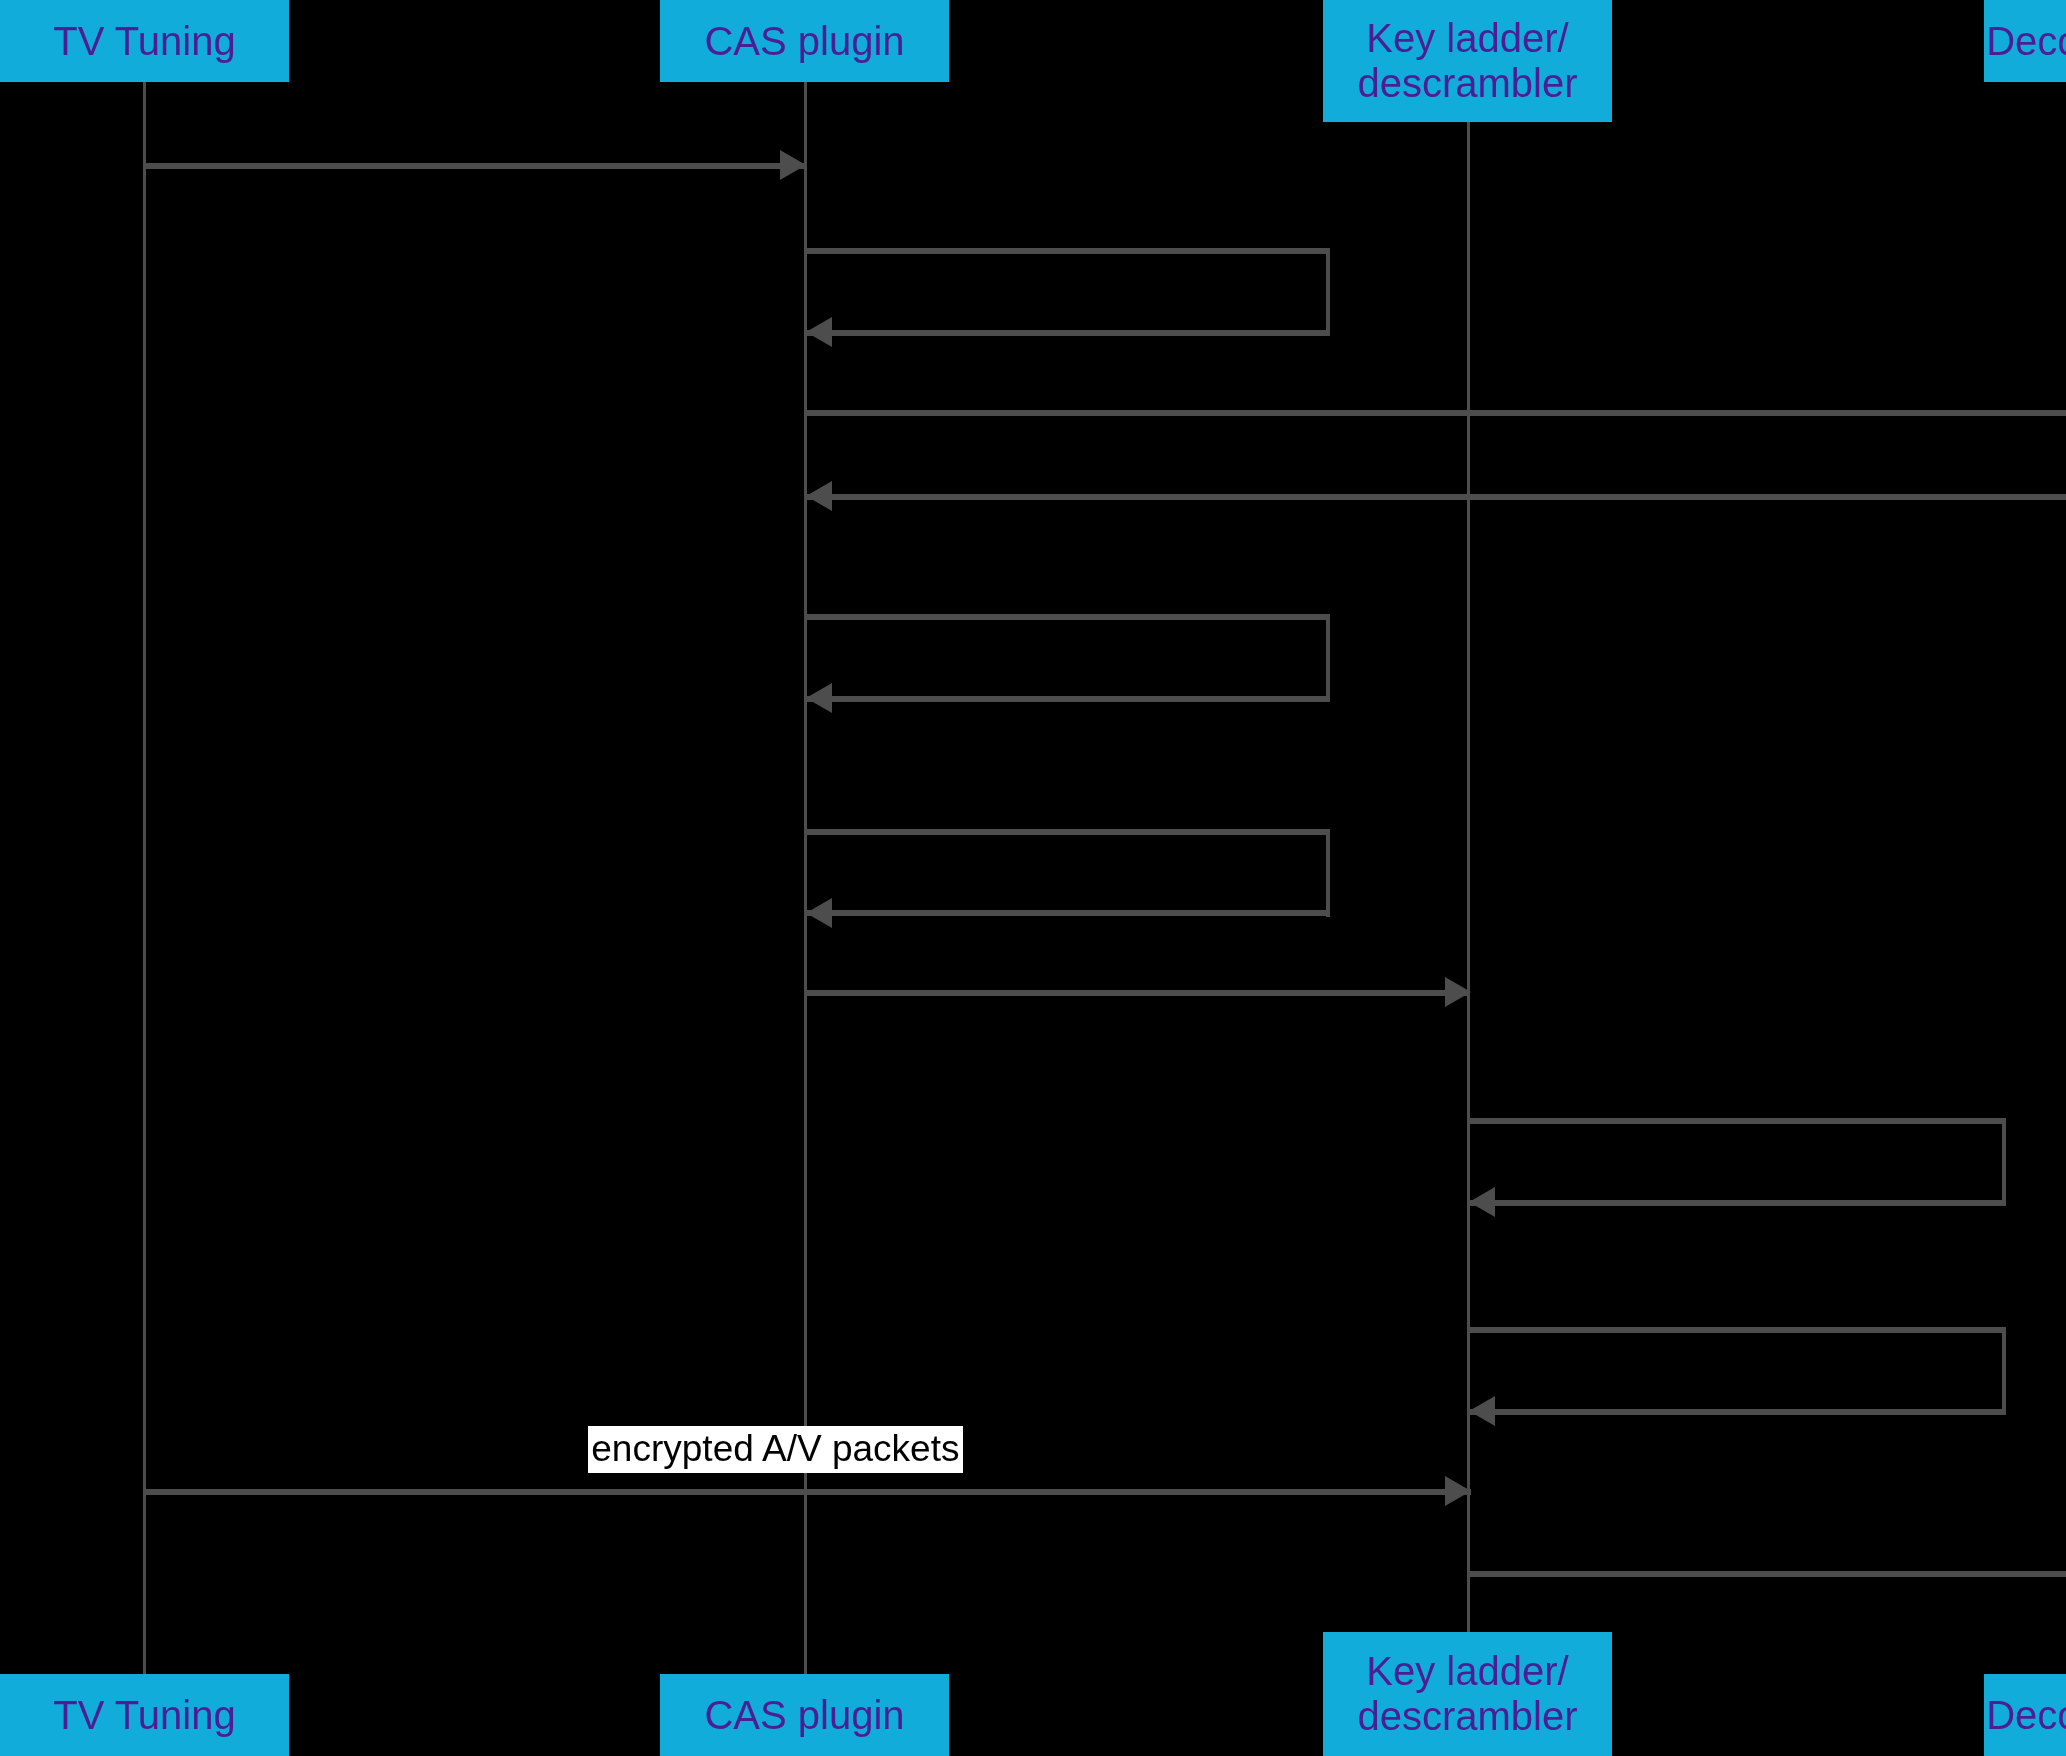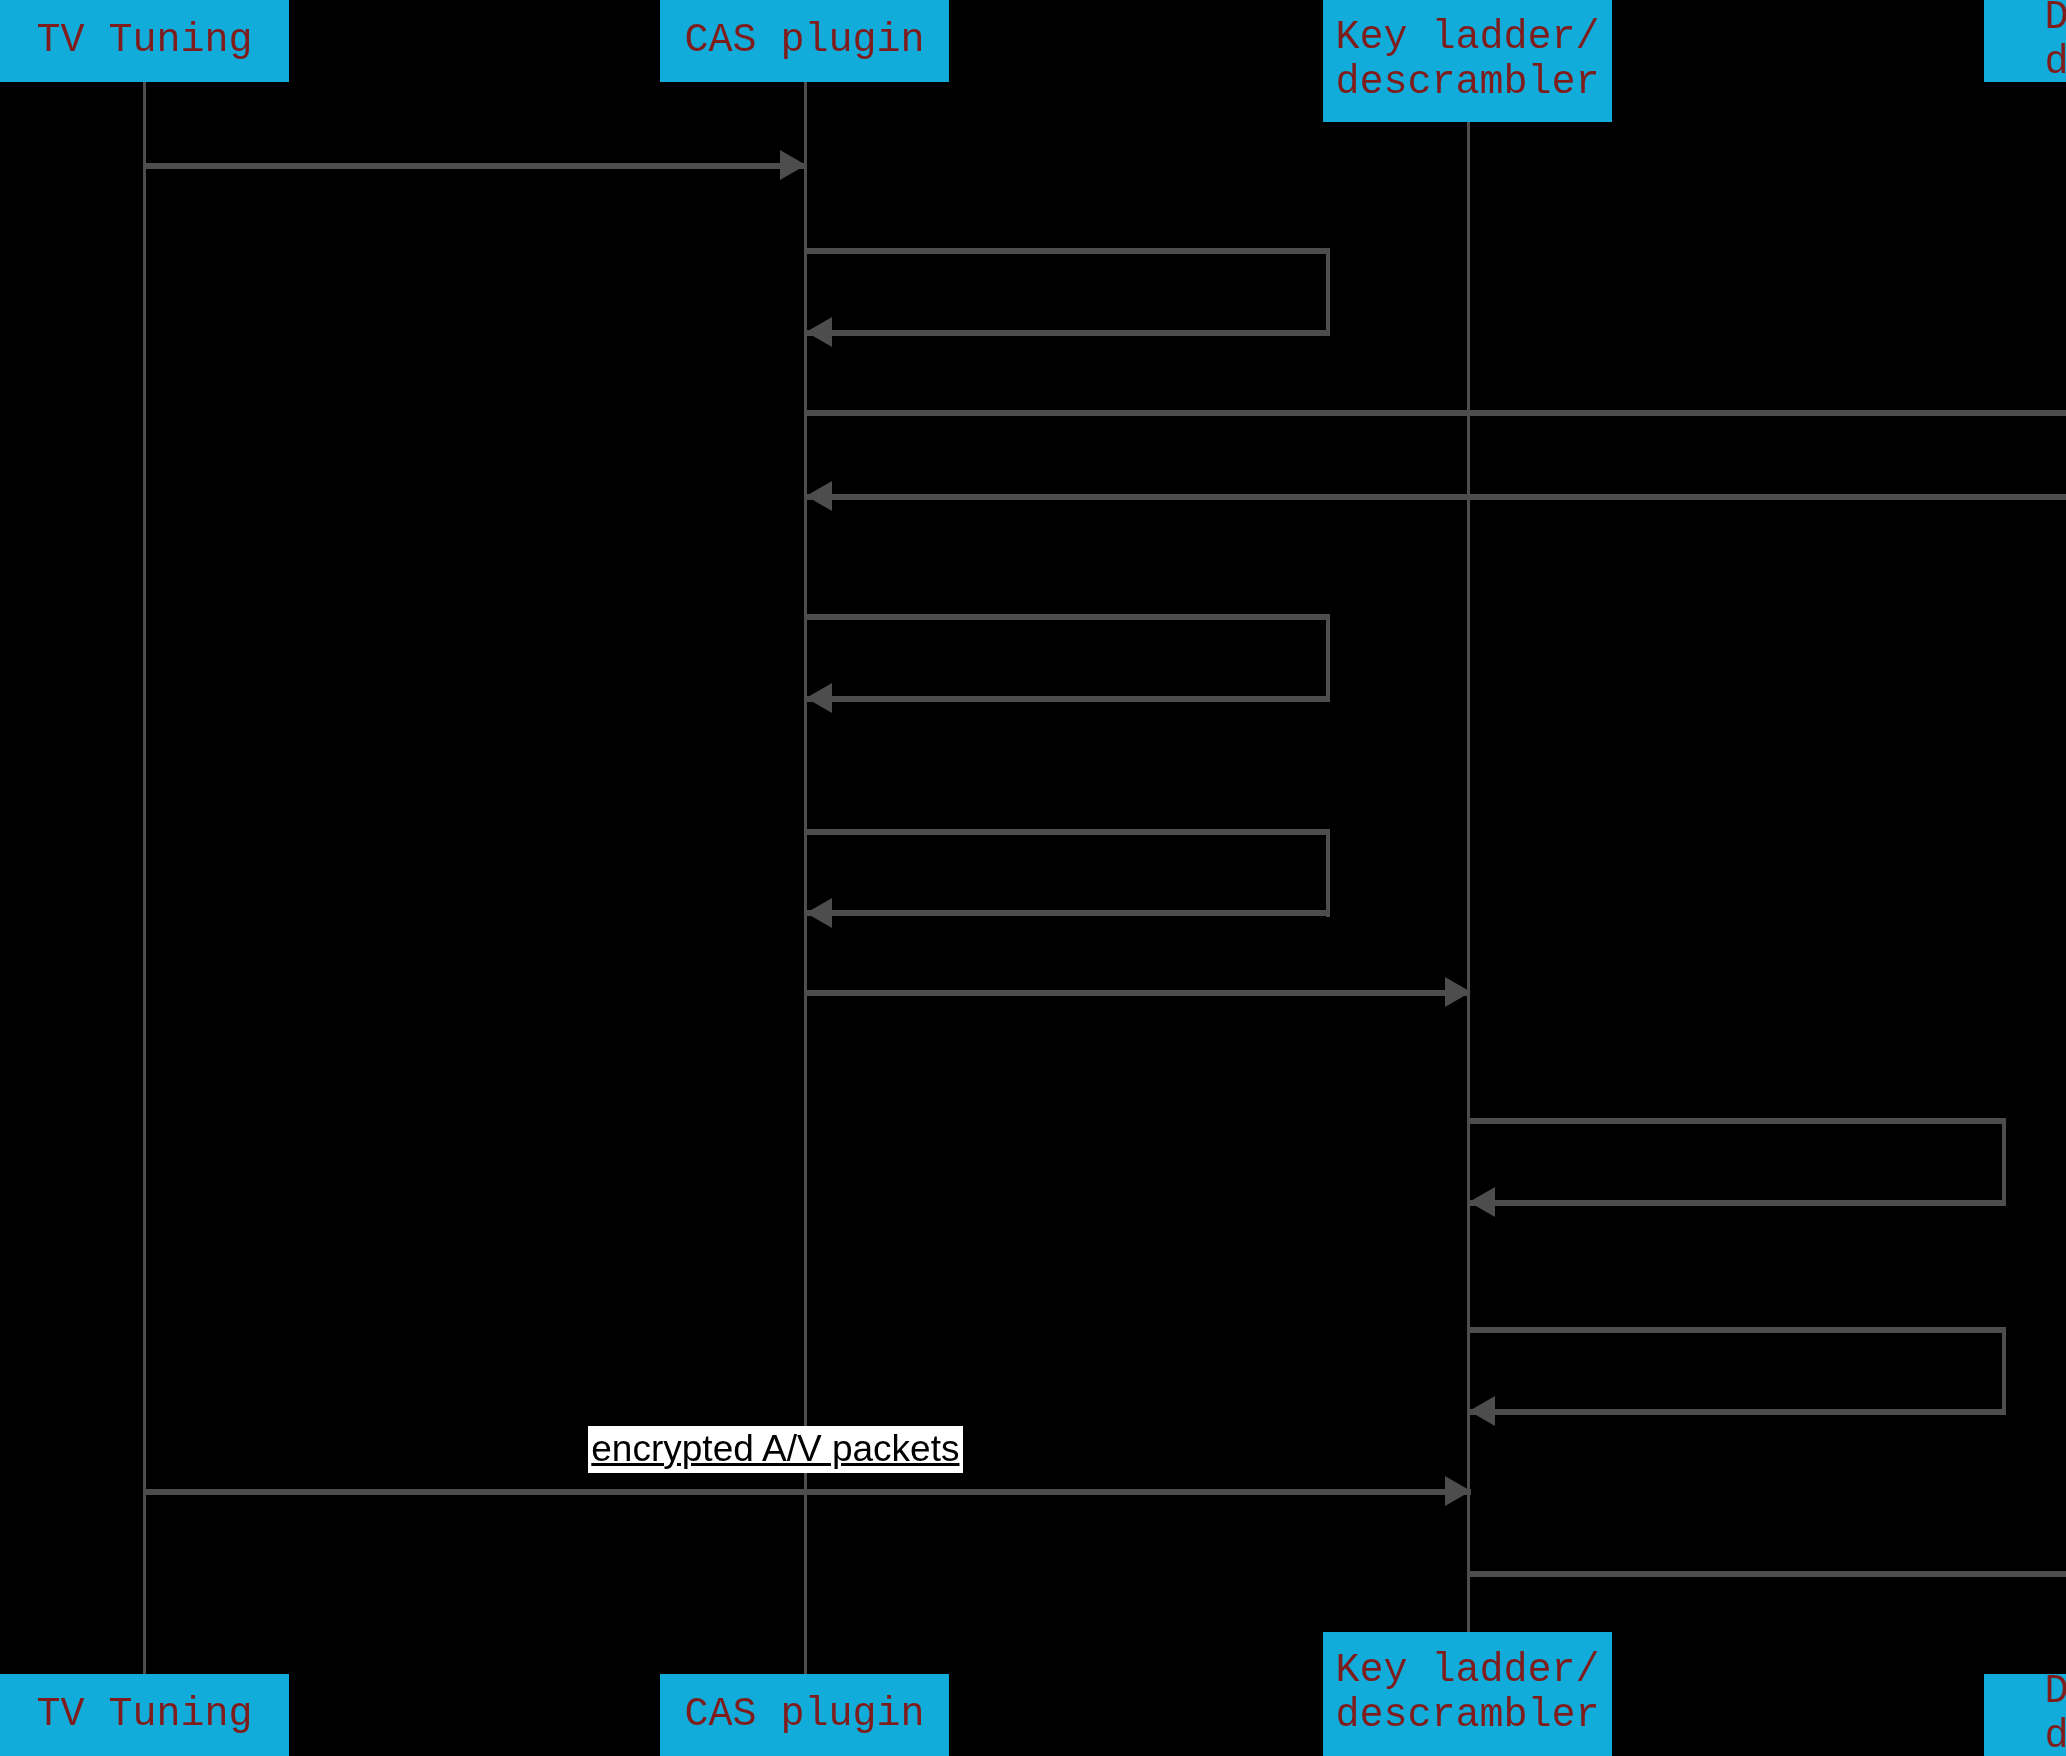--- a/index.html
+++ b/index.html
@@ -12,28 +12,28 @@
     font-family:"Liberation Sans", sans-serif;
   }
   .lifeline{
     position:absolute;
     width:2.9px;
     background:#4d4d4d;
   }
   .actor-box{
     position:absolute;
     background:#12ACDA;
-    color:#7f1d1d;
+    color:#4c1d95;
     display:flex;
     align-items:center;
     justify-content:center;
     text-align:center;
     font-size:40px;
     line-height:1.12;
-    font-family:Liberation Mono, monospace;
+    font-family:Liberation Sans, sans-serif;
     box-sizing:border-box;
     padding:0 2px;
     white-space:pre-line;
   }
   .msg-line{
     position:absolute;
     height:5.8px;
     background:#4d4d4d;
   }
   .msg-vert{
@@ -116,20 +116,20 @@
   <div class="msg-line" style="left:1469px; top:1118px; width:537px;"></div>
   <div class="msg-vert" style="left:2002px; top:1118px; height:88px;"></div>
   <div class="msg-line" style="left:1469px; top:1200px; width:537px;"></div>
   <div class="arrow-head arrow-left" style="left:1469px; top:1187px;"></div>
 
   <div class="msg-line" style="left:1469px; top:1327px; width:537px;"></div>
   <div class="msg-vert" style="left:2002px; top:1327px; height:88px;"></div>
   <div class="msg-line" style="left:1469px; top:1409px; width:537px;"></div>
   <div class="arrow-head arrow-left" style="left:1469px; top:1396px;"></div>
 
-  <div class="msg-label" style="left:588px; top:1426px;text-decoration:underline;">encrypted A/V packets</div>
+  <div class="msg-label" style="left:588px; top:1426px;">encrypted A/V packets</div>
   <div class="msg-line" style="left:145px; top:1489px; width:1326px;"></div>
   <div class="arrow-head arrow-right" style="left:1445px; top:1476px;"></div>
 
   <div class="msg-line" style="left:1469px; top:1571px; width:663px;"></div>
 
 </div>
 
 
 </body></html>

